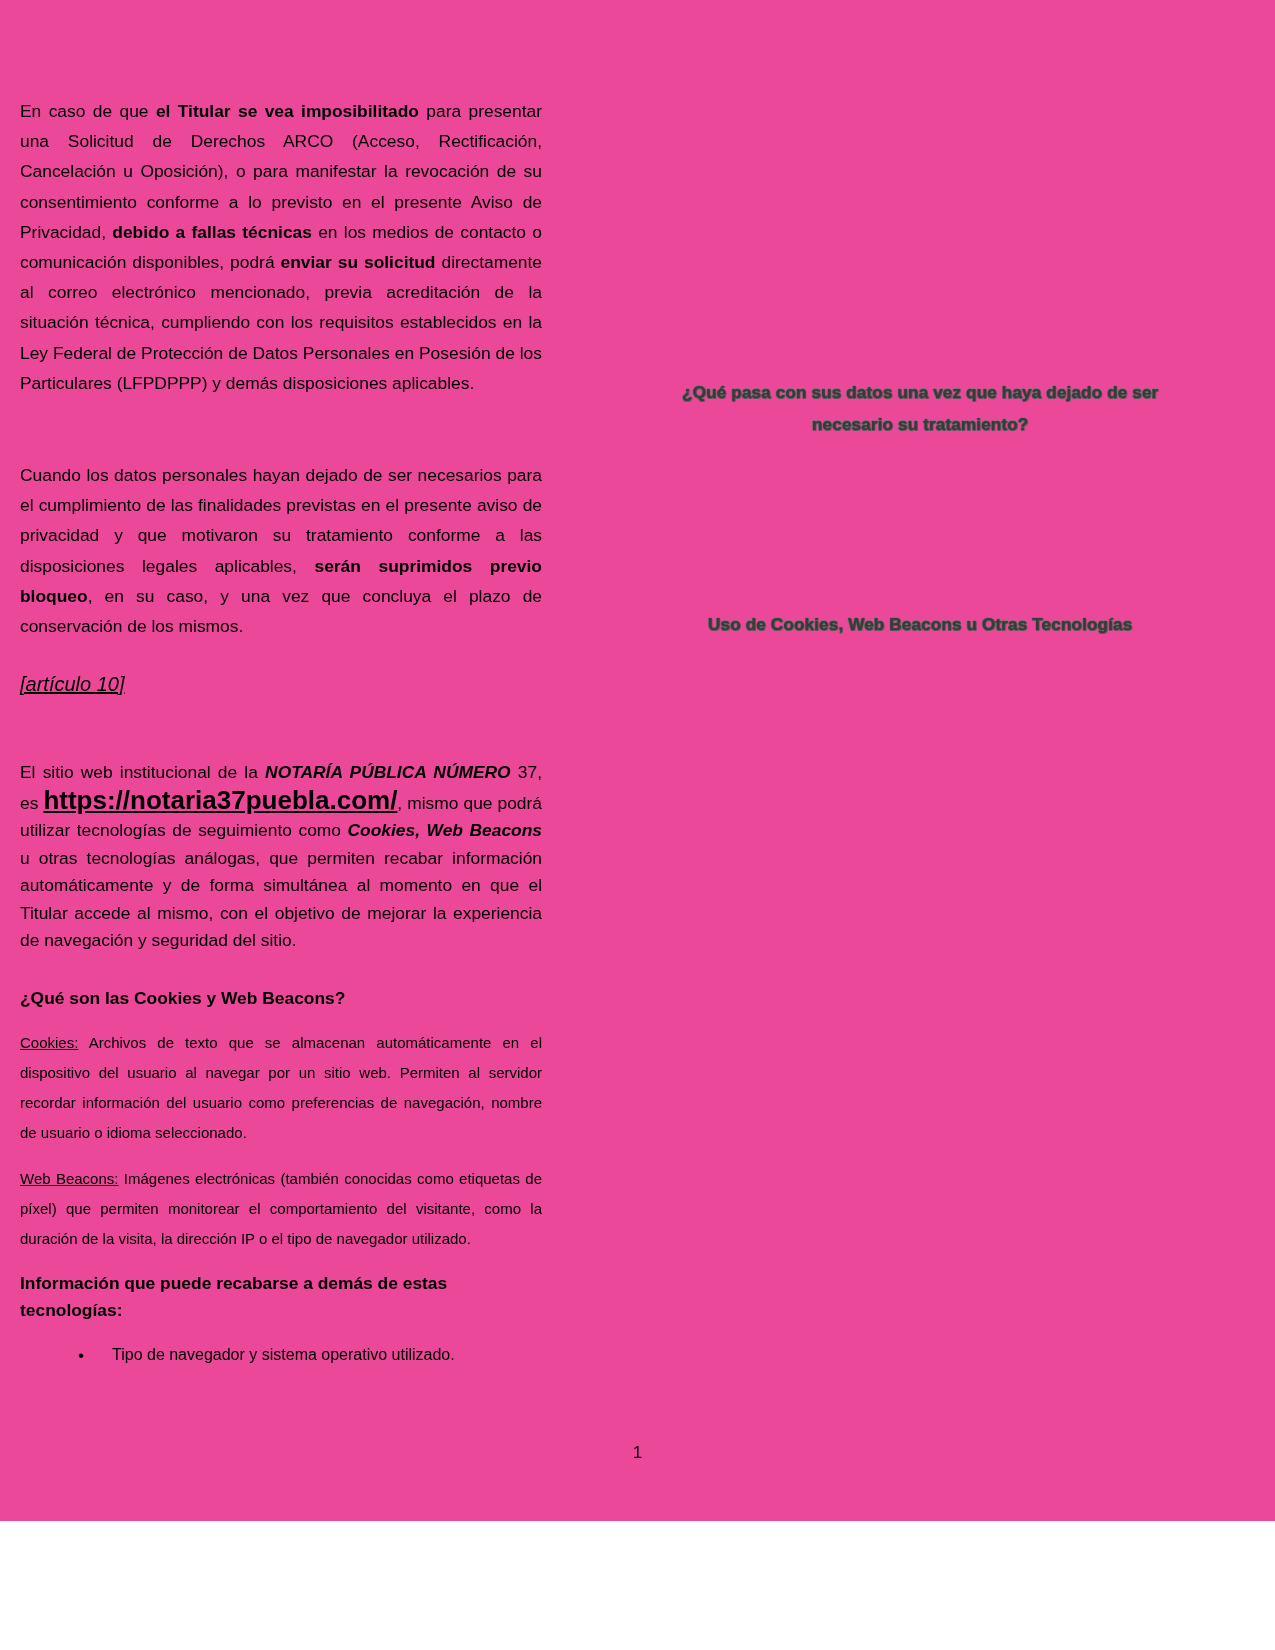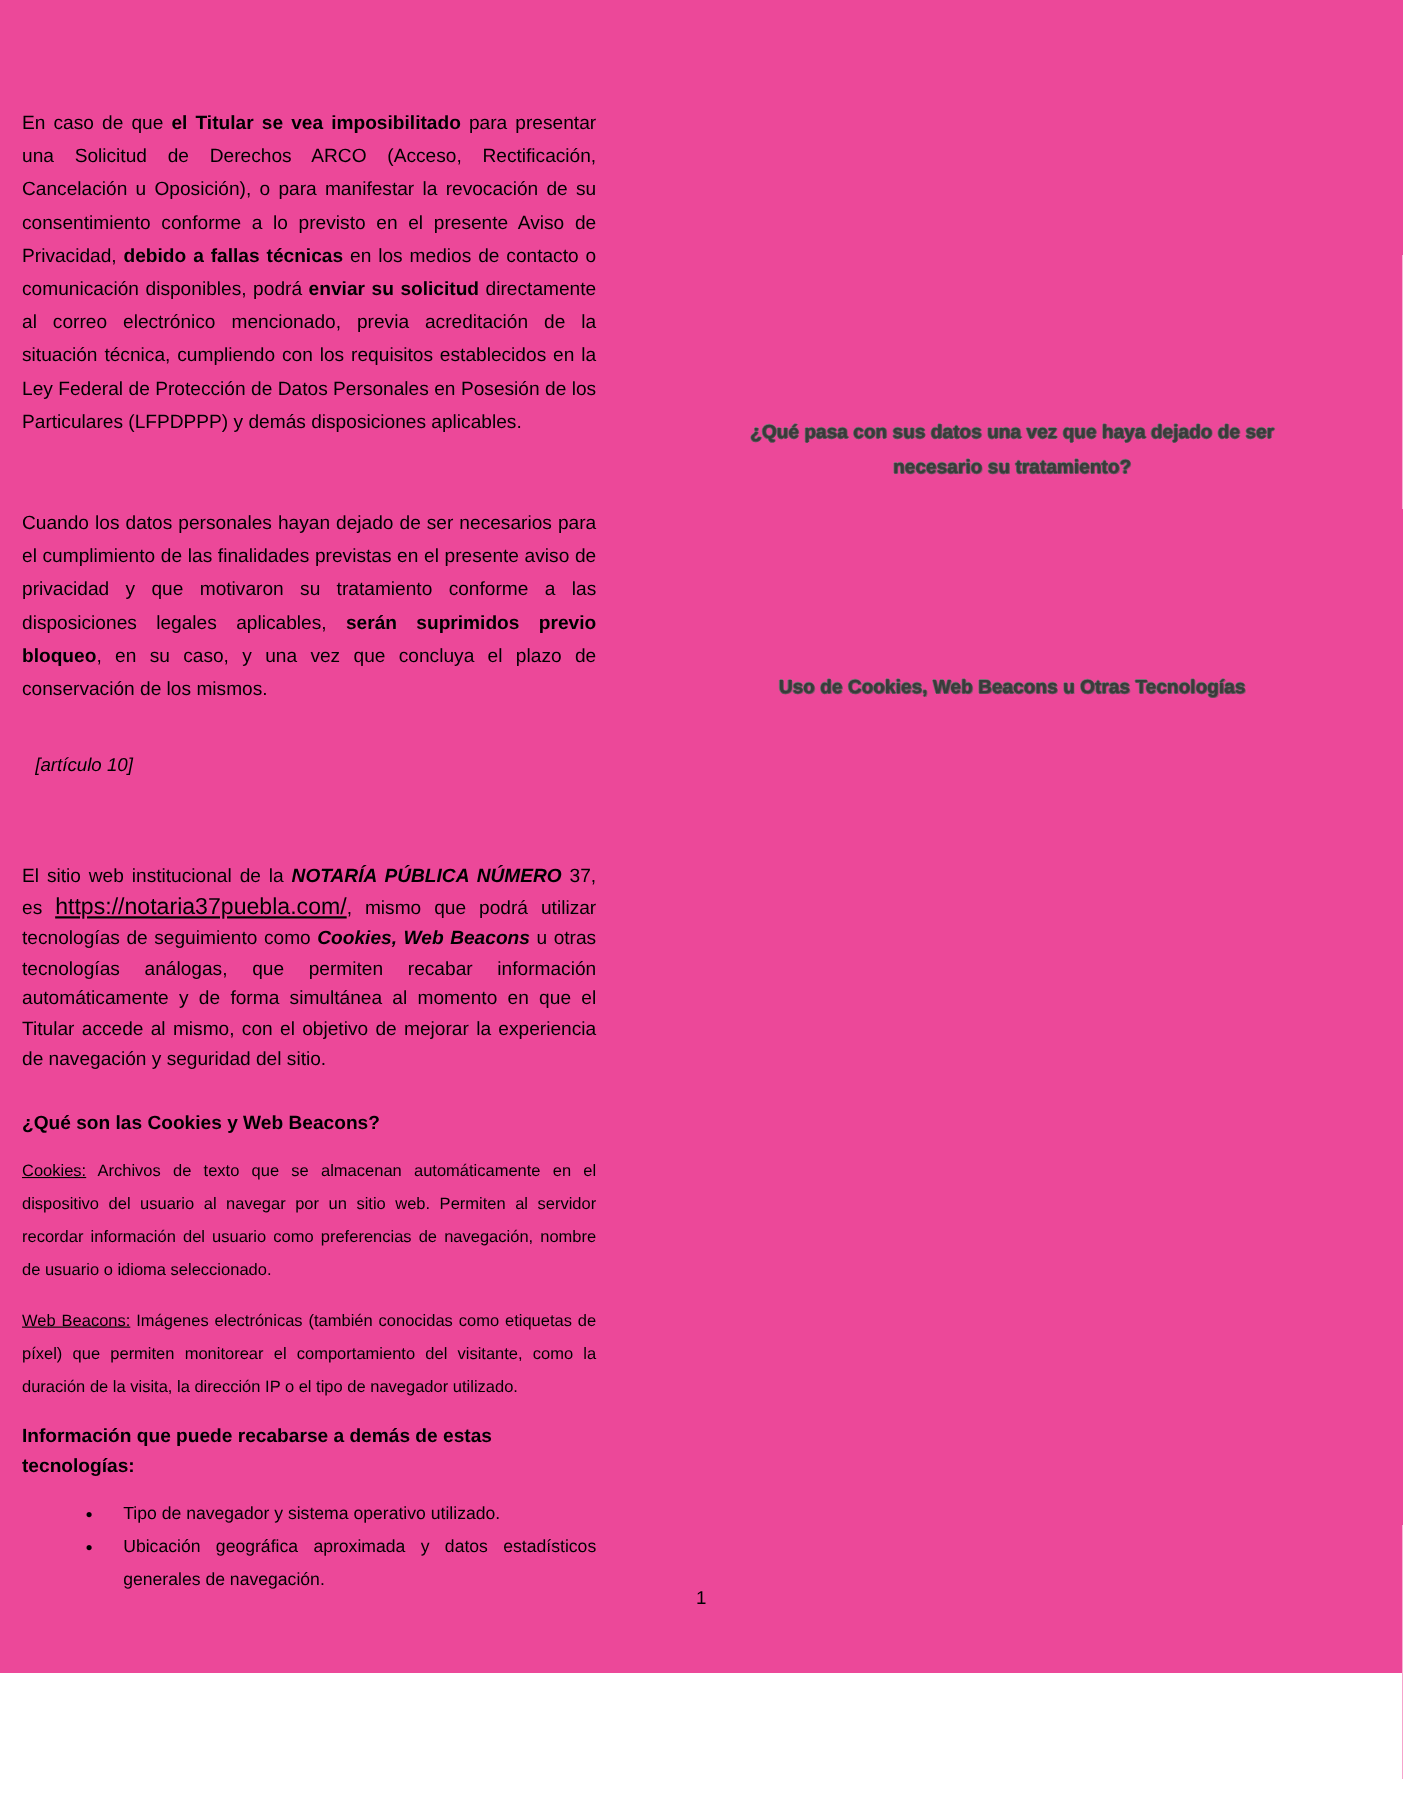--- a/index.html
+++ b/index.html
@@ -32,37 +32,38 @@
     text-align: justify;
     text-justify: inter-word;
     margin: 0;
   }
   .para b { font-weight: bold; }
   .gap-lg { height: 62px; }
   .gap-md { height: 30px; }
   .gap-sm { height: 16px; }
 
   .article-ref {
-    font-size: 17px;
+    font-size: 20px;
     font-style: italic;
     line-height: 26px;
-    margin: 12px;
+    margin: 0;
+    text-decoration: underline;
   }
 
   .site-para {
     font-size: 17.4px;
     line-height: 27.5px;
     text-align: justify;
     margin: 0;
   }
   .site-para b { font-weight: bold; font-style: italic; }
   .url-link {
-    font-weight: normal;
+    font-weight: bold;
     text-decoration: underline;
-    font-size: 21px;
+    font-size: 26px;
   }
 
   .subhead {
     font-size: 17.4px;
     font-weight: bold;
     line-height: 27px;
     margin: 0;
   }
 
   .def-para {
@@ -177,21 +178,20 @@
     <p class="def-para"><span class="term">Web Beacons:</span><span> Imágenes electrónicas (también conocidas como etiquetas de píxel) que permiten monitorear el comportamiento del visitante, como la duración de la visita, la dirección IP o el tipo de navegador utilizado.</span></p>
 
     <div class="gap-sm"></div>
 
     <p class="subhead">Información que puede recabarse a demás de estas tecnologías:</p>
 
     <div class="gap-sm"></div>
 
     <ul class="bullet-list">
       <li class="bullet-item nojust">Tipo de navegador y sistema  operativo utilizado.</li>
-      <li class="bullet-item">Ubicación geográfica aproximada y datos estadísticos generales de navegación.</li>
     </ul>
 
   </div>
 
   <div class="right-col">
     <p class="rc-heading rc-heading-1">¿Qué pasa con sus datos una vez que haya dejado de ser necesario su tratamiento?</p>
     <p class="rc-heading rc-heading-2">Uso de Cookies, Web Beacons u Otras Tecnologías</p>
   </div>
 
   <div class="page-number">1</div>

